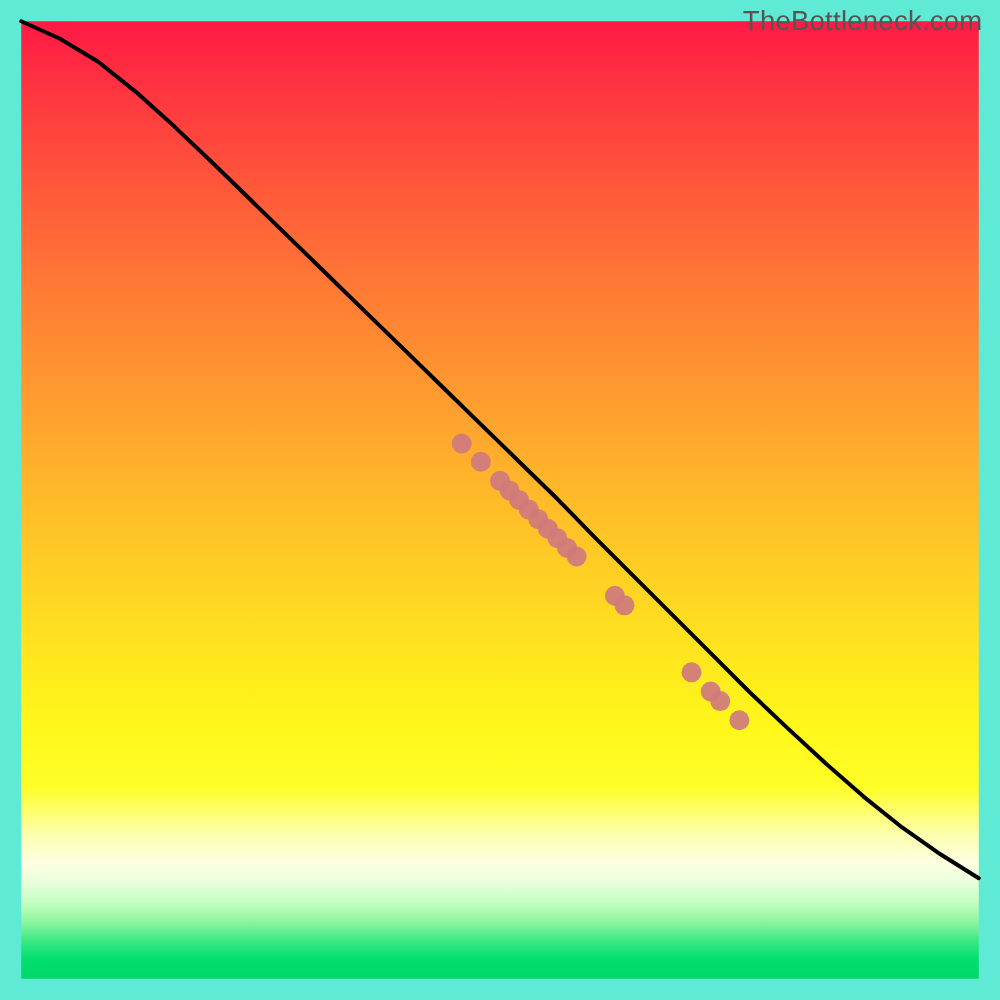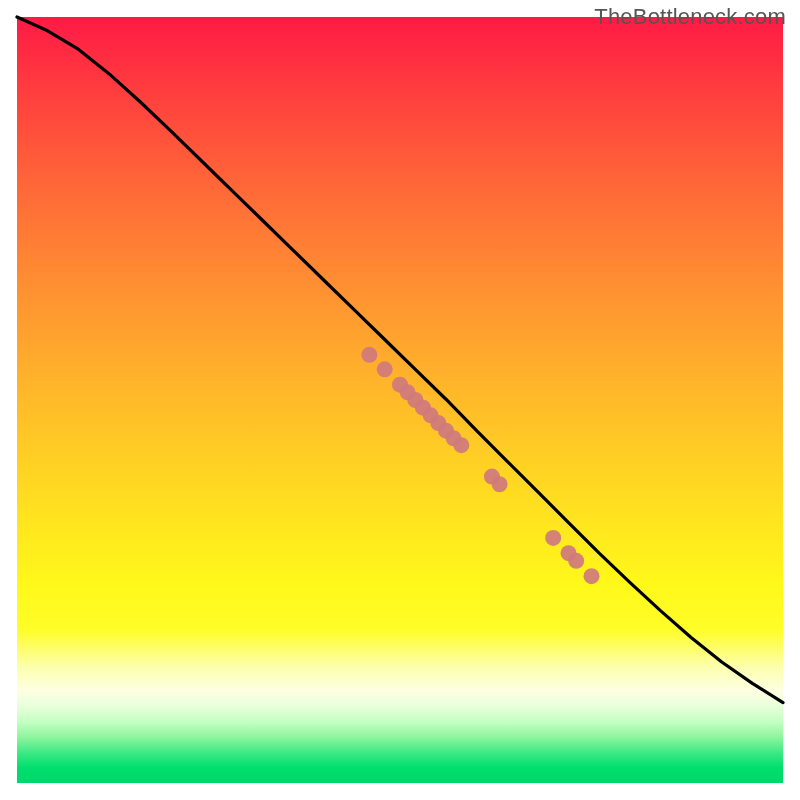--- a/index.html
+++ b/index.html
@@ -7,21 +7,21 @@
     width: 800px;
     height: 800px;
     background: #000;
     font-family: Arial, Helvetica, sans-serif;
     position: relative;
     overflow: hidden;
   }
   .outer {
     width: 800px;
     height: 800px;
-    background: #ffffff;
+    background: #5eead4;
     position: relative;
   }
   .watermark {
     position: absolute;
     top: 4px;
     right: 14px;
     color: #555;
     font-size: 22px;
     font-weight: 400;
     letter-spacing: 0.2px;

